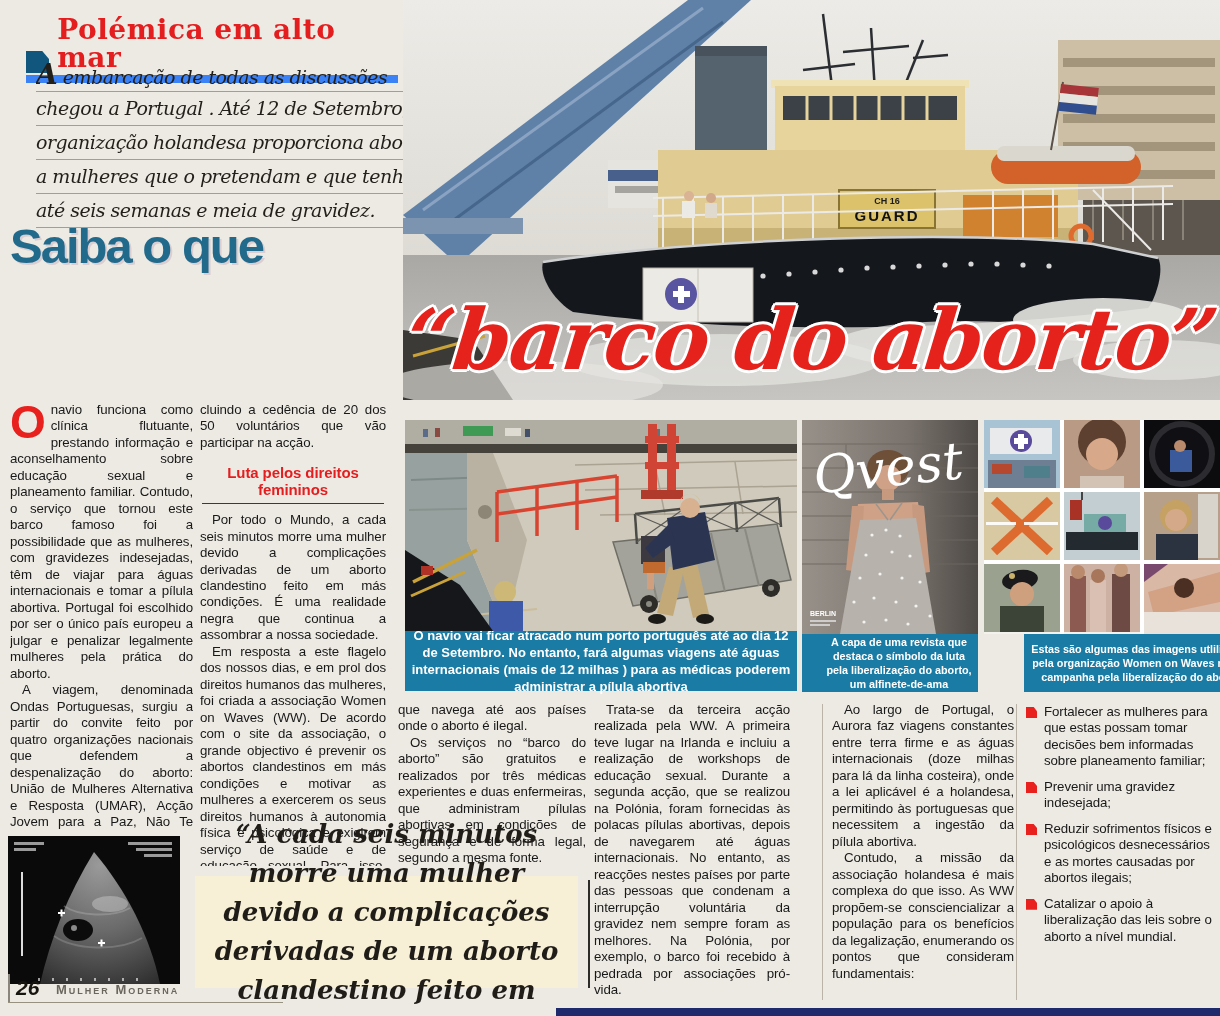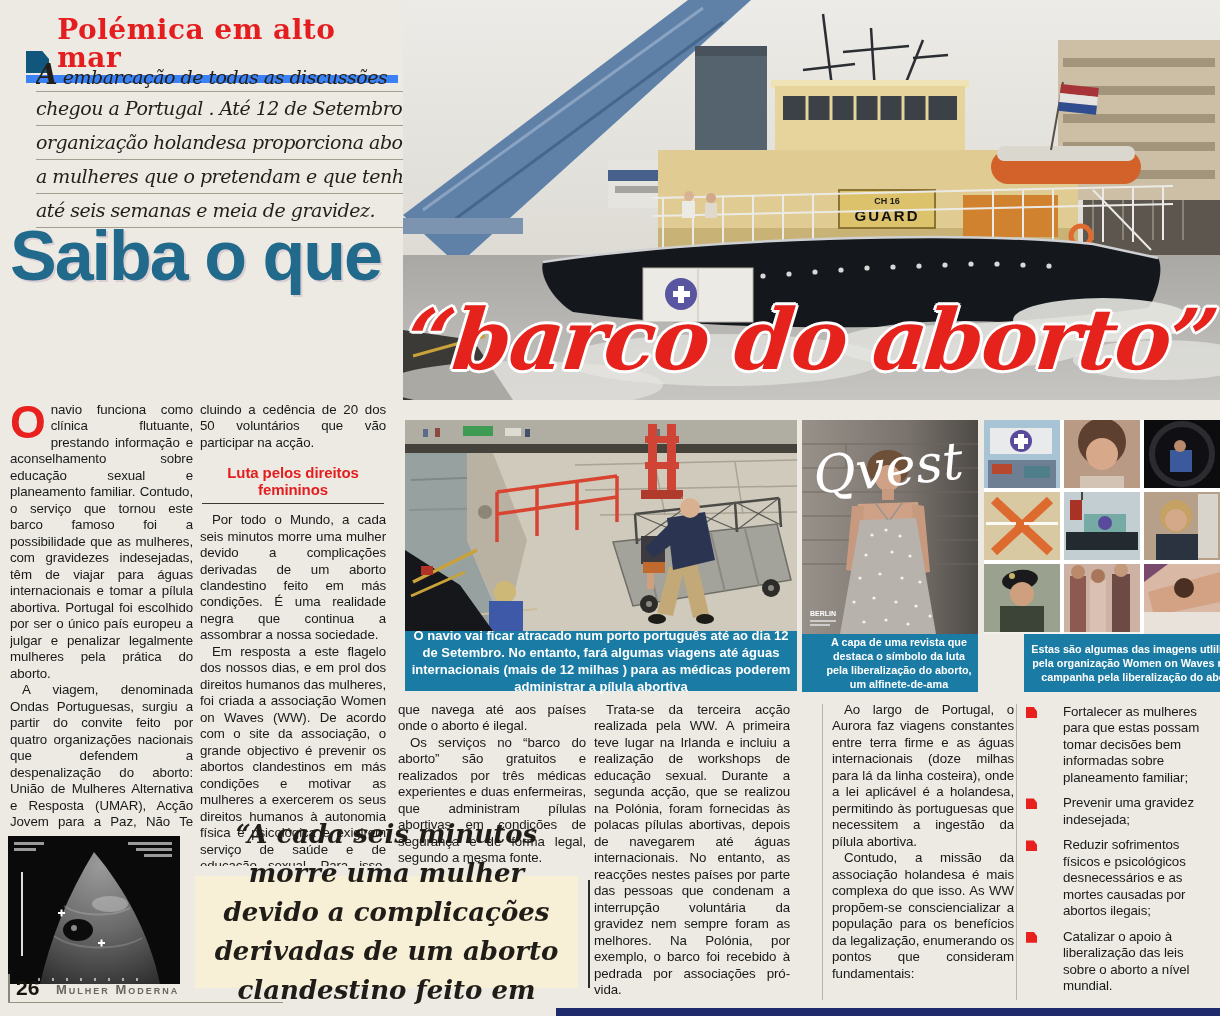--- a/index.html
+++ b/index.html
@@ -16,21 +16,21 @@
           letter-spacing:.5px;line-height:1;padding-bottom:1px;}
 
   
   .intro{left:28px;top:58px;width:368px;margin-left:8px;}
   .intro-line{font-family:"DejaVu Serif",serif;font-style:italic;font-size:19px;
               letter-spacing:-.5px;color:#221f1b;height:33px;line-height:33px;
               border-bottom:1px solid #a59e90;white-space:nowrap;overflow:hidden;}
   .intro-line.first::first-letter{font-size:28px;font-weight:bold;}
 
   
-  .headline{left:10px;top:222px;width:400px;font-weight:bold;font-size:70px;
+  .headline{left:10px;top:222px;width:400px;font-weight:bold;font-size:49px;
             letter-spacing:-2px;line-height:.99;color:#226a8c;
             text-shadow:2px 2px 0 rgba(150,110,150,.22);}
   .headline .red{color:#e8211f;}
 
   
   .photo{background:#d8d6d0;overflow:hidden;}
   .caption-band{background:#1a7ba4;color:#fff;font-weight:bold;text-align:center;
                 display:flex;align-items:center;justify-content:center;
                 padding:3px 6px;box-sizing:border-box;line-height:1.32;}
   .cap-a{font-size:13px;}
@@ -50,35 +50,35 @@
   .col p{margin:0;}
   .col p.ind{text-indent:12px;}
   .dropcap{float:left;font-size:46px;line-height:.82;font-weight:bold;color:#e8211f;
            padding:2px 5px 0 0;}
   .subhead{color:#e41d1f;font-weight:bold;font-size:15px;line-height:1.12;
            text-align:center;margin:14px 4px 4px;}
   .subhead-rule{height:1px;background:#3a3a36;margin:2px 2px 8px;}
 
   
   .bullets{list-style:none;margin:0;padding:0;}
-  .bullets li{display:flex;margin-bottom:9px;text-align:left;gap:19px;}
+  .bullets li{display:flex;margin-bottom:9px;text-align:left;}
   .bullet-icon{flex:0 0 11px;width:11px;height:11px;background:#e8211f;margin:3px 7px 0 0;
                clip-path:polygon(0 0,70% 0,100% 38%,100% 100%,0 100%);}
 
   
   .quote-box{left:195px;top:876px;width:383px;height:112px;background:#f7f0d6;
              box-sizing:border-box;padding:14px 16px;display:flex;align-items:center;}
   .quote-text{font-family:"DejaVu Serif",serif;font-style:italic;font-weight:bold;
               font-size:26px;line-height:1.5;color:#201d19;text-align:center;width:100%;}
   .vrule-dark{background:#2e2c28;}
   .vrule-light{background:#b9b4a7;}
 
   
   .footer-tick{left:8px;top:974px;width:2px;height:28px;background:#8a867c;}
-  .footer-num{left:16px;top:976px;font-size:21px;font-weight:bold;color:#17150f;}
+  .footer-num{left:16px;top:976px;font-size:21px;font-weight:bold;font-style:italic;color:#17150f;}
   .footer-mag{left:56px;top:982px;font-size:13px;font-weight:bold;color:#6b675f;
               letter-spacing:2px;font-variant:small-caps;}
   .footer-rule{left:8px;top:1002px;width:275px;height:1px;background:#97927f;}
   .bottom-bar{left:556px;top:1008px;width:664px;height:8px;background:#1f2a6d;}
 
   svg text{font-family:"Liberation Sans",sans-serif;}
   .sign-small{font-size:9px;font-weight:bold;fill:#1c1c1c;}
   .sign-big{font-size:15px;font-weight:bold;letter-spacing:2px;fill:#111;}
   .quest-logo{font-family:"DejaVu Serif",serif;font-style:italic;font-size:52px;fill:#ffffff;}
   .quest-small{font-size:7px;font-weight:bold;fill:#fff;}

